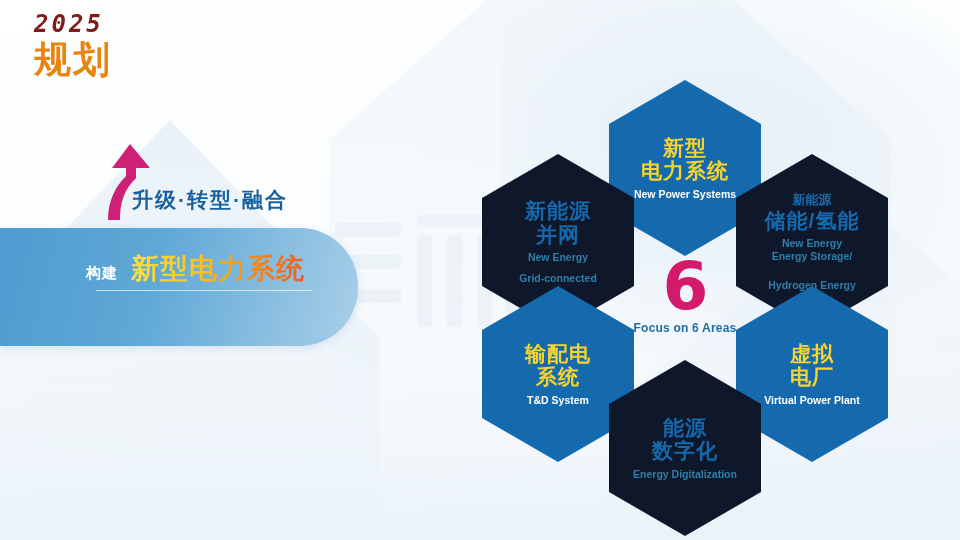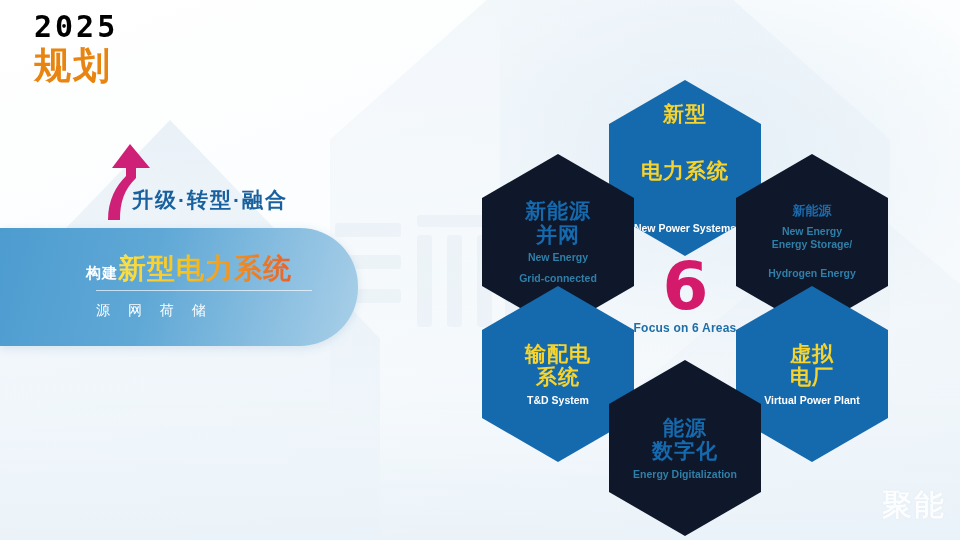--- a/index.html
+++ b/index.html
@@ -80,25 +80,26 @@
     user-select: none;
   }
 
   
   .logo {
     position: absolute;
     left: 34px; top: 12px;
     line-height: 1;
   }
   .logo-year {
-    font-size: 30px;
-    font-weight: 700;
-    color: #000000;
+    font-size: 24px;
+    font-weight: 700;
+    color: #7f1d1d;
     letter-spacing: 3px;
     font-family: "DejaVu Sans Mono", "Liberation Mono", monospace;
+    font-style: italic;
   }
   .logo-word {
     margin-top: 5px;
     font-size: 37px;
     font-weight: 700;
     color: #E88510;
     letter-spacing: 2px;
   }
 
   
@@ -124,21 +125,21 @@
     width: 358px; height: 118px;
     background: linear-gradient(105deg, #4D9CD0 0%, #5FA8D6 42%, #A9CFE8 100%);
     border-radius: 0 58px 58px 0;
     box-shadow: 0 2px 10px rgba(90,140,180,0.18);
   }
   .banner-row1 {
     position: absolute;
     left: 86px; top: 22px;
     display: flex;
     align-items: baseline;
-    gap: 0;
+    gap: 13px;
     white-space: nowrap;
   }
   .banner-pre {
     font-size: 15px;
     font-weight: 700;
     color: #ffffff;
     letter-spacing: 1px;
   }
   .banner-main {
     font-size: 28px;
@@ -223,21 +224,21 @@
     line-height: 1.22;
     margin-top: 5px;
   }
   .hex.blue .cn        { color: #F6D32D; }
   .hex.blue .en        { color: #ffffff; }
   .hex.yellow .cn      { color: #1569AD; }
   .hex.yellow .cn-small{ color: #1A6BAE; }
   .hex.yellow .en      { color: #2F7FA8; }
 
   
-  .hex-top          { left: 149px; top: 12px; gap: 34px; }
+  .hex-top          { left: 149px; top: 12px; }
   .hex-upper-left   { left:  22px; top: 86px; }
   .hex-upper-right  { left: 276px; top: 86px; }
   .hex-lower-left   { left:  22px; top: 218px; }
   .hex-lower-right  { left: 276px; top: 218px; }
   .hex-bottom       { left: 149px; top: 292px; }
 
   
   .focus {
     position: absolute;
     left: 149px; top: 140px;
@@ -309,41 +310,41 @@
 
   <div class="tagline">升级·转型·融合</div>
 
   <div class="banner">
     <div class="banner-row1">
       <span class="banner-pre">构建</span>
       <span class="banner-main">新型电力系统</span>
     </div>
     <div class="banner-divider"></div>
     <div class="banner-row2">
-      <span class="banner-sub">源 网 荷 储</span>
     </div>
   </div>
 
   <div class="hex-cluster">
 
     <div class="hex blue hex-top">
       <div class="cn">新型</div>
       <div class="cn">电力系统</div>
       <div class="en">New Power Systems</div>
     </div>
 
     <div class="hex yellow hex-upper-left">
       <div class="cn">新能源</div>
       <div class="cn">并网</div>
       <div class="en">New Energy</div>
       <div class="en" style="margin-top:8px">Grid-connected</div>
     </div>
 
     <div class="hex yellow hex-upper-right">
       <div class="cn-small">新能源</div>
+      <div class="cn">储能/氢能</div>
       <div class="en">New Energy</div>
       <div class="en" style="margin-top:0">Energy Storage/</div>
       <div class="en" style="margin-top:16px">Hydrogen Energy</div>
     </div>
 
     <div class="hex blue hex-lower-right">
       <div class="cn">虚拟</div>
       <div class="cn">电厂</div>
       <div class="en">Virtual Power Plant</div>
     </div>
@@ -359,15 +360,14 @@
       <div class="cn">数字化</div>
       <div class="en">Energy Digitalization</div>
     </div>
 
     <div class="focus">
       <div class="focus-num">6</div>
       <div class="focus-en">Focus on 6 Areas</div>
     </div>
   </div>
 
-  <div class="corner-watermark">聚能</div>
 
 </div>
 
 </body></html>

